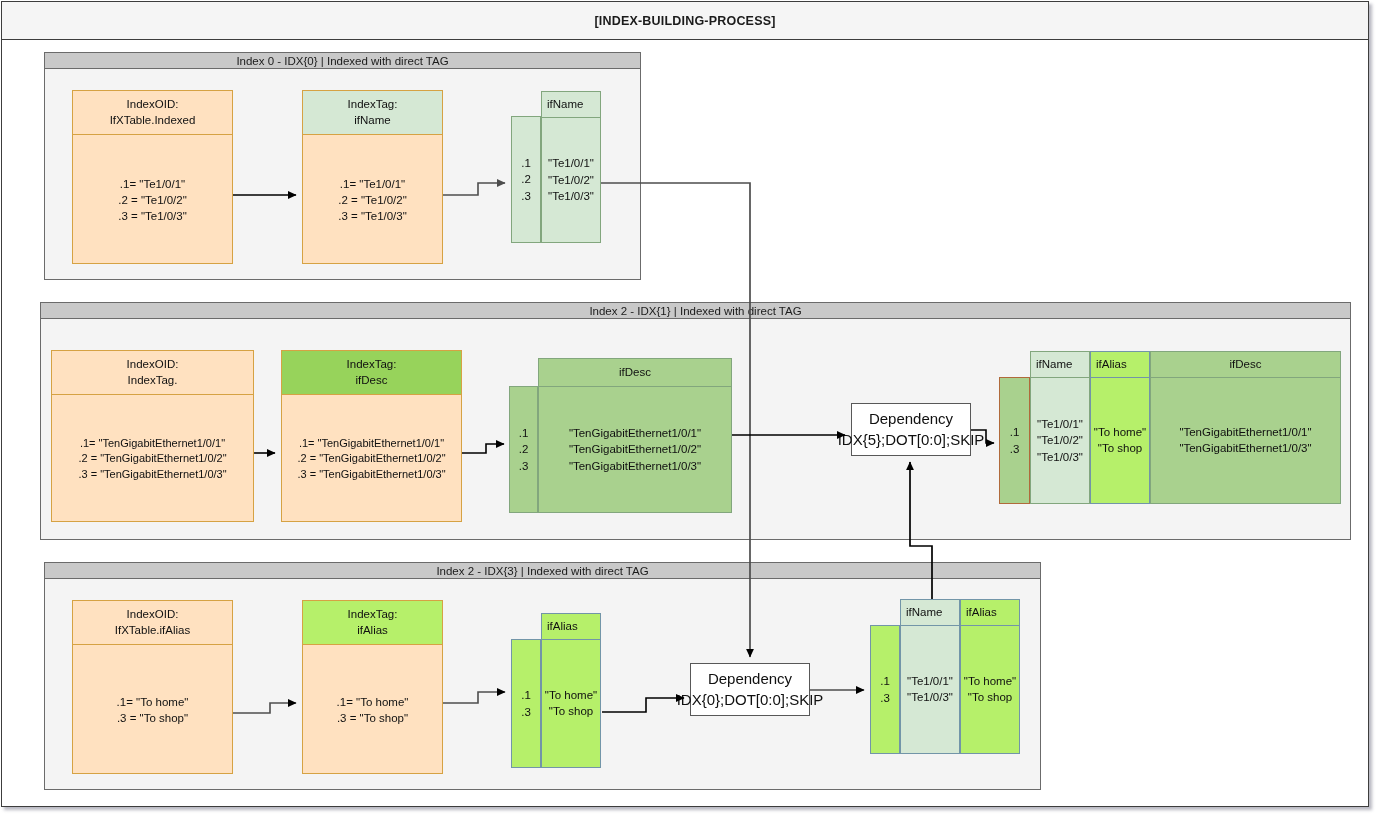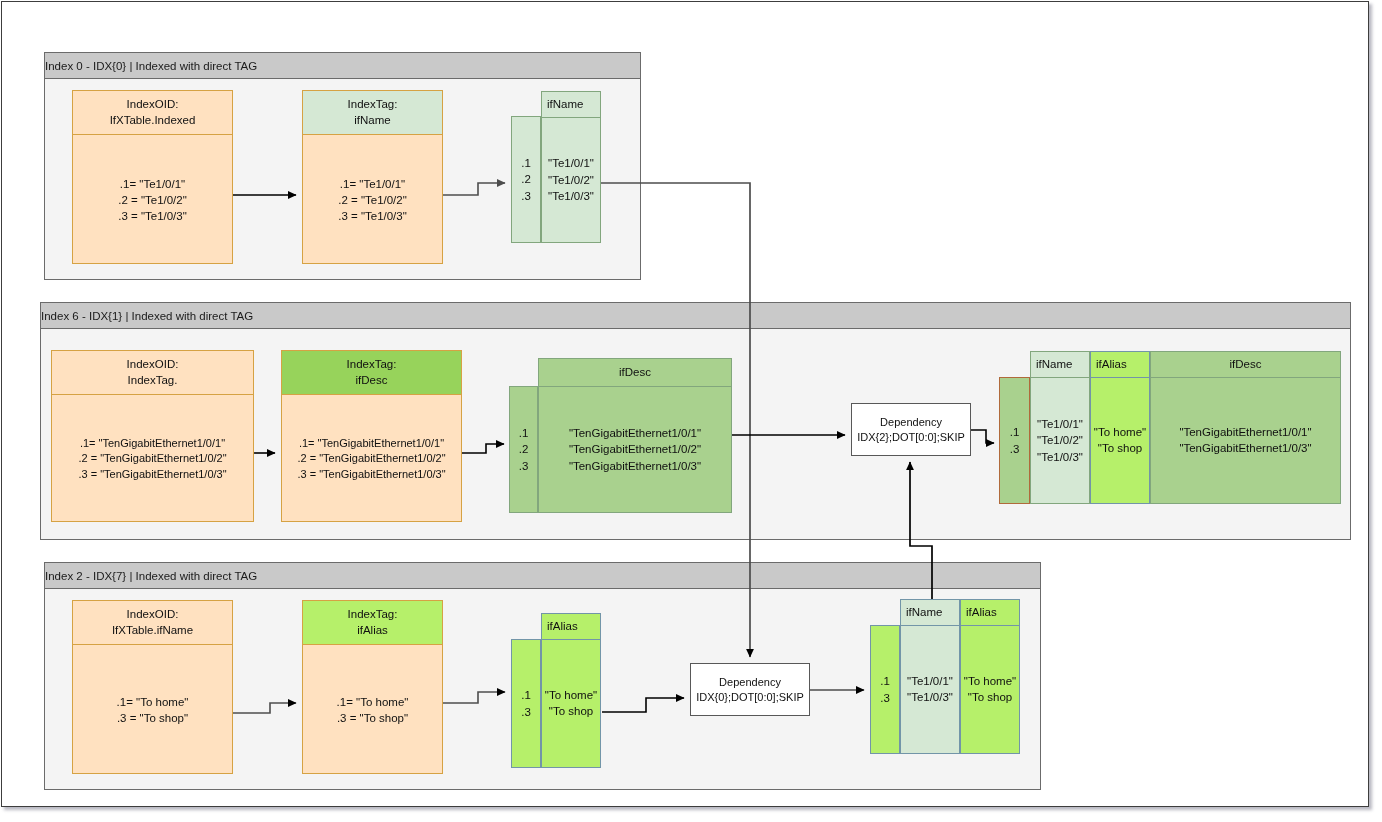--- a/index.html
+++ b/index.html
@@ -8,22 +8,22 @@
 
   
   .outer-frame{position:absolute;left:1px;top:1px;width:1368px;height:806px;border:1px solid #3d3d3d;box-sizing:border-box;background:#ffffff;
       box-shadow:3px 3px 3px rgba(100,100,120,.45);}
   .title-bar{position:absolute;left:2px;top:2px;width:1366px;height:38px;background:#f5f5f5;border-bottom:1px solid #3d3d3d;box-sizing:border-box;
       display:flex;align-items:center;justify-content:center;}
   .title-bar span{font-size:12.5px;font-weight:bold;color:#1b1b1b;letter-spacing:.2px;}
 
   
   .lane{position:absolute;box-sizing:border-box;border:1px solid #6b6b6b;background:#f4f4f4;}
-  .lane-head{position:absolute;left:0;top:0;height:26px;background:#c9c9c9;border-bottom:1px solid #6b6b6b;box-sizing:border-box;
-      display:flex;align-items:center;width:100%;}
+  .lane-head{position:absolute;left:0;top:0;height:16px;background:#c9c9c9;border-bottom:1px solid #6b6b6b;box-sizing:border-box;
+      display:flex;align-items:center;justify-content:center;width:100%;}
   .lane-head span{font-size:11.5px;color:#1b1b1b;}
 
   
   .node{position:absolute;box-sizing:border-box;}
   .orange{background:#ffe1c0;border:1px solid #d6a243;}
   .hdr{position:absolute;left:0;top:0;width:100%;box-sizing:border-box;display:flex;flex-direction:column;
        align-items:center;justify-content:center;line-height:1.33;}
   .hdr-orange{background:#ffe1c0;border-bottom:1px solid #d6a243;}
   .hdr-green-l{background:#d5e8d4;border-bottom:1px solid #d6a243;}
   .hdr-green-m{background:#97d35b;border-bottom:1px solid #d6a243;}
@@ -36,32 +36,35 @@
   
   .tbl{position:absolute;box-sizing:border-box;}
   .col{position:absolute;box-sizing:border-box;display:flex;flex-direction:column;}
   .colhdr{box-sizing:border-box;display:flex;align-items:center;font-size:11.5px;color:#101010;}
   .colbody{box-sizing:border-box;display:flex;flex-direction:column;align-items:center;justify-content:center;
       font-size:11.5px;color:#101010;line-height:1.42;white-space:pre;}
 
   
   .dep{position:absolute;box-sizing:border-box;background:#ffffff;border:1px solid #585858;
       display:flex;flex-direction:column;align-items:center;justify-content:center;line-height:1.35;}
-  .dep .t{font-size:11px;}
+  .dep .t{font-size:15px;}
 
   
   svg.conn{position:absolute;left:0;top:0;width:1382px;height:822px;pointer-events:none;overflow:visible;}
 </style>
 </head>
 <body>
 
 <div id="canvas">
 
   <div class="outer-frame"></div>
 
+  <div class="title-bar">
+    <span>[INDEX-BUILDING-PROCESS]</span>
+  </div>
 
   <div class="lane" style="left:44px;top:52px;width:597px;height:228px;">
     <div class="lane-head">
       <span>Index 0 - IDX{0} |  Indexed with direct TAG</span>
     </div>
   </div>
 
   <div class="node orange" style="left:72px;top:90px;width:161px;height:174px;">
     <div class="hdr hdr-orange" style="height:44px;">
       <div class="t">IndexOID:</div>
@@ -103,21 +106,21 @@
       <div class="colbody" style="height:125px;">
         <div>"Te1/0/1"</div>
         <div>"Te1/0/2"</div>
         <div>"Te1/0/3"</div>
       </div>
     </div>
   </div>
 
   <div class="lane" style="left:40px;top:302px;width:1311px;height:238px;">
     <div class="lane-head">
-      <span>Index 6 - IDX{1} |  Indexed with direct TAG</span>
+      <span>Index 2 - IDX{1} |  Indexed with direct TAG</span>
     </div>
   </div>
 
   <div class="node orange" style="left:51px;top:350px;width:203px;height:172px;">
     <div class="hdr hdr-orange" style="height:44px;">
       <div class="t">IndexOID:</div>
       <div class="t">IndexTag.</div>
     </div>
     <div class="body-lines" style="top:44px;height:128px;">
       <div class="t-sm">.1= "TenGigabitEthernet1/0/1"</div>
@@ -153,21 +156,21 @@
       <div class="colbody" style="height:126px;">
         <div>"TenGigabitEthernet1/0/1"</div>
         <div>"TenGigabitEthernet1/0/2"</div>
         <div>"TenGigabitEthernet1/0/3"</div>
       </div>
     </div>
   </div>
 
   <div class="dep" style="left:851px;top:403px;width:120px;height:53px;">
     <div class="t">Dependency</div>
-    <div class="t">IDX{2};DOT[0:0];SKIP</div>
+    <div class="t">IDX{5};DOT[0:0];SKIP</div>
   </div>
 
   <div class="tbl" style="left:999px;top:351px;width:342px;height:153px;">
     <div class="col" style="left:0;top:26px;width:31px;height:127px;background:#a9d18e;border:1px solid #b06a3b;">
       <div class="colbody" style="height:100%;">
         <div>.1</div>
         <div>.3</div>
       </div>
     </div>
     <div class="col" style="left:31px;top:0;width:60px;height:153px;background:#d5e8d4;border:1px solid #82a67d;">
@@ -195,28 +198,28 @@
       </div>
       <div class="colbody" style="height:126px;">
         <div>"TenGigabitEthernet1/0/1"</div>
         <div>"TenGigabitEthernet1/0/3"</div>
       </div>
     </div>
   </div>
 
   <div class="lane" style="left:44px;top:562px;width:997px;height:228px;">
     <div class="lane-head">
-      <span>Index 2 - IDX{7} |  Indexed with direct TAG</span>
+      <span>Index 2 - IDX{3} |  Indexed with direct TAG</span>
     </div>
   </div>
 
   <div class="node orange" style="left:72px;top:600px;width:161px;height:174px;">
     <div class="hdr hdr-orange" style="height:44px;">
       <div class="t">IndexOID:</div>
-      <div class="t">IfXTable.ifName</div>
+      <div class="t">IfXTable.ifAlias</div>
     </div>
     <div class="body-lines" style="top:44px;height:130px;">
       <div class="t">.1= "To home"</div>
       <div class="t">.3 = "To shop"</div>
     </div>
   </div>
 
   <div class="node orange" style="left:302px;top:600px;width:141px;height:174px;">
     <div class="hdr hdr-green-b" style="height:44px;">
       <div class="t">IndexTag:</div>

